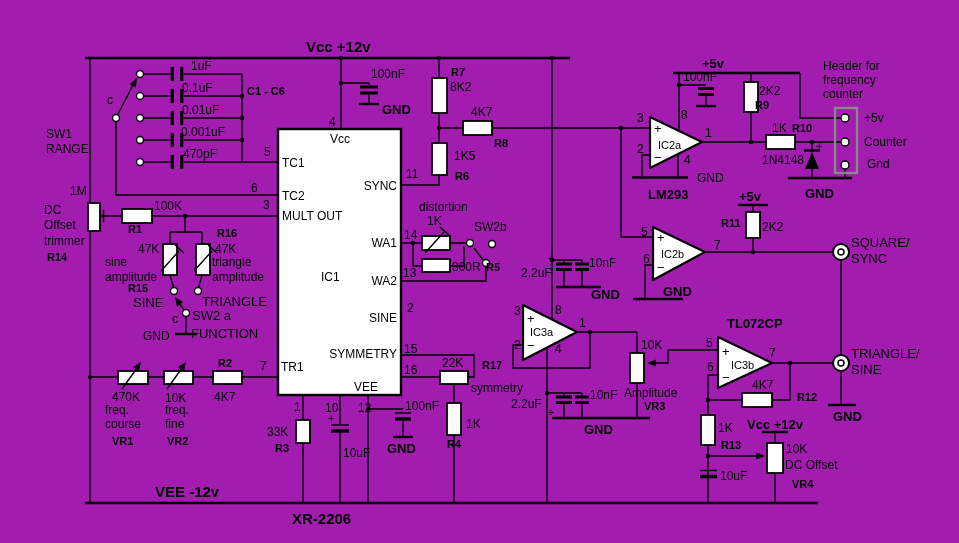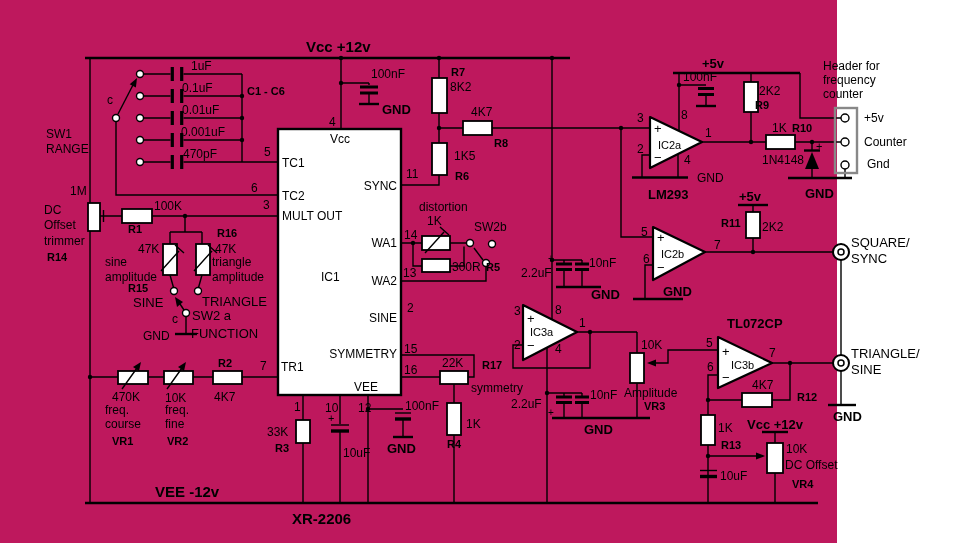--- a/index.html
+++ b/index.html
@@ -1,16 +1,16 @@
 <!DOCTYPE html>
 <html><head>
 <meta charset="utf-8">
 <style>
   html,body{margin:0;padding:0;background:#fff;}
-  .stage{width:837px;height:543px;position:relative;background:#be185d;}
+  .stage{width:959px;height:543px;position:relative;background:#a21caf;}
   svg text{font-family:"Liberation Sans",sans-serif;font-size:12px;fill:#000;}
   .b{font-weight:bold;}
   .s10{font-size:10px;} .s11{font-size:11px;} .s13{font-size:13px;} .s15{font-size:15px;}
   .end{text-anchor:end;}
   svg path{stroke:#000;fill:none;stroke-width:1.4;}
   .w2{stroke-width:2.4;} .w3{stroke-width:3.2;} .w35{stroke-width:3.4;}
   rect.comp{fill:#fff;stroke:#000;stroke-width:1.8;}
   path.tri{fill:#fff;stroke:#000;stroke-width:2.2;stroke-linejoin:round;}
   circle.dot{fill:#000;stroke:none;}
   circle.contact{fill:#fff;stroke:#000;stroke-width:1.4;}

